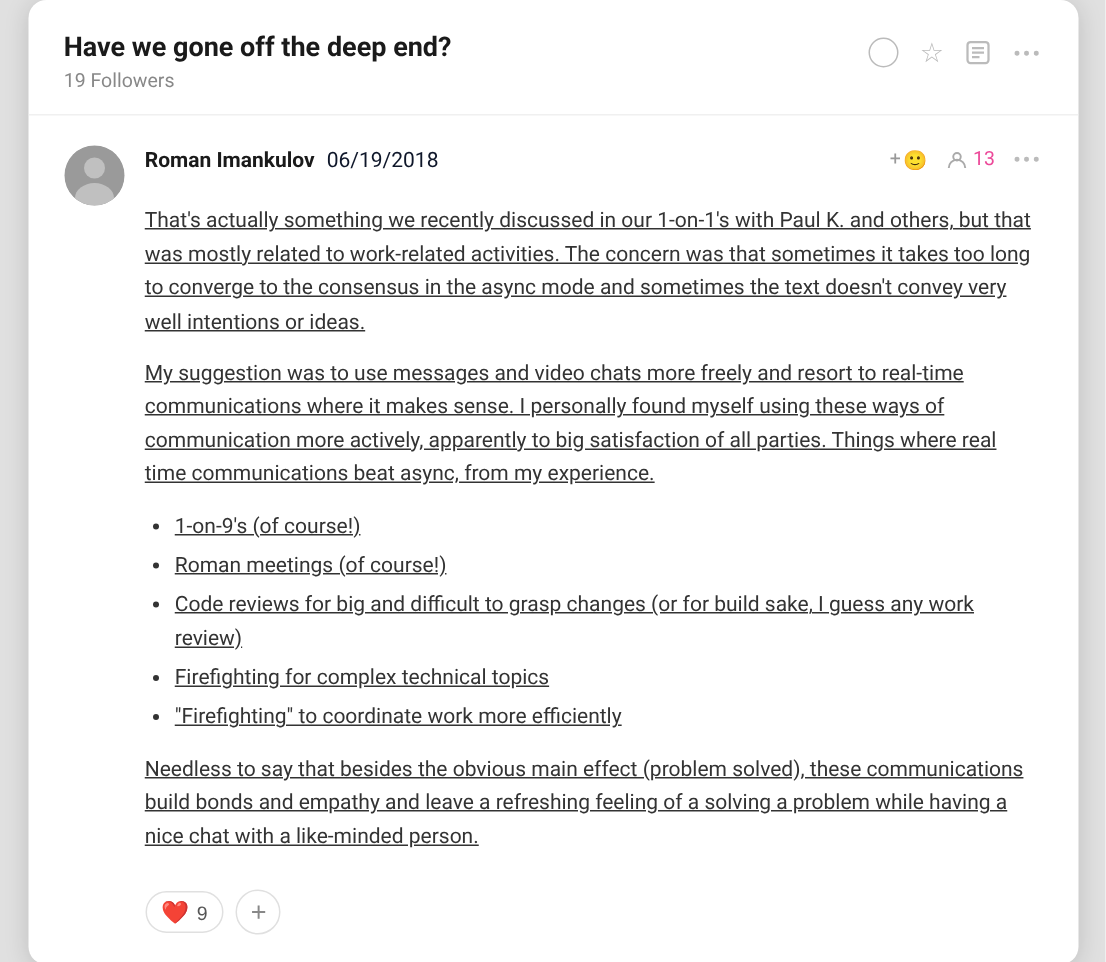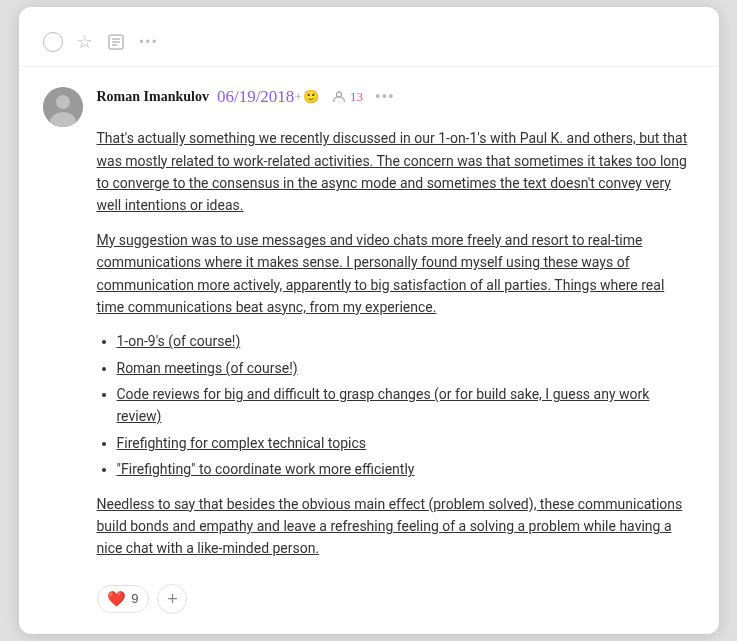--- a/index.html
+++ b/index.html
@@ -88,39 +88,39 @@
       height: 40px;
     }
 
     .post-main {
       flex: 1;
     }
 
     .post-header {
       display: flex;
       align-items: center;
+      justify-content: space-between;
       margin-bottom: 20px;
-      font-family: Liberation Serif, serif;
     }
 
     .post-header-left {
       display: flex;
       align-items: center;
       gap: 8px;
     }
 
     .author-name {
       font-weight: 700;
       font-size: 14px;
       color: #1a1a1a;
     }
 
     .post-date {
-      font-size: 17px;
-      color: #8b5cf6;
+      font-size: 14px;
+      color: #0f172a;
     }
 
     .post-header-right {
       display: flex;
       align-items: center;
       gap: 12px;
     }
 
     .reaction-btn {
       font-size: 13px;
@@ -217,20 +217,24 @@
       letter-spacing: 1px;
       font-size: 16px;
       color: #bbb;
     }
   </style>
 </head>
 <body>
 
 <div class="card">
   <div class="card-header">
+    <div class="card-header-left">
+      <div class="card-title">Have we gone off the deep end?</div>
+      <div class="card-followers">19 Followers</div>
+    </div>
     <div class="card-header-actions">
       <span class="action-icon">
         <span class="icon-circle"></span>
       </span>
       <span class="action-icon icon-star">☆</span>
       <span class="action-icon">
         <svg width="18" height="18" viewBox="0 0 18 18" fill="none" xmlns="http://www.w3.org/2000/svg">
           <rect x="2" y="2" width="14" height="14" rx="2" stroke="#bbb" stroke-width="1.5" fill="none"></rect>
           <line x1="5" y1="6" x2="13" y2="6" stroke="#bbb" stroke-width="1.5"></line>
           <line x1="5" y1="9" x2="13" y2="9" stroke="#bbb" stroke-width="1.5"></line>

